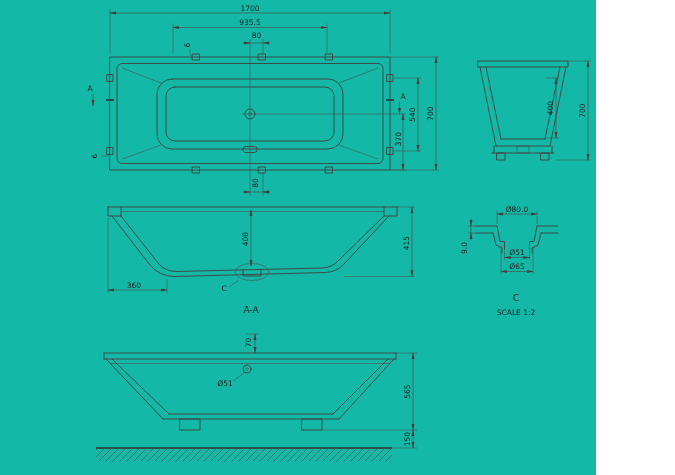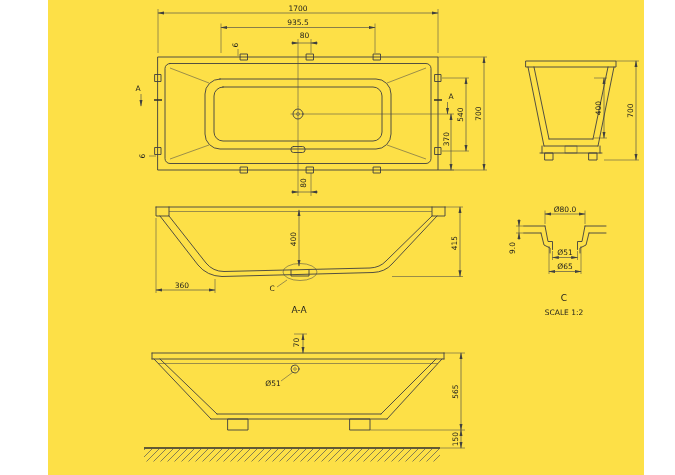--- a/index.html
+++ b/index.html
@@ -1,16 +1,16 @@
 <!DOCTYPE html>
 <html><head>
 <meta charset="utf-8">
 <style>
   html,body{margin:0;padding:0;background:#ffffff;}
-  .canvas{position:relative;width:596px;height:475px;background:#fde047;overflow:hidden;margin-left:48px;}
+  .canvas{position:relative;width:596px;height:475px;background:#14b8a6;overflow:hidden;}
   svg{display:block;}
   .ln{fill:none;stroke:#3f3f3f;stroke-width:0.9;stroke-linecap:round;stroke-linejoin:round;}
   .thin{fill:none;stroke:#4a4a4a;stroke-width:0.55;}
   .dim{fill:none;stroke:#4a4a4a;stroke-width:0.65;}
   .thk{fill:none;stroke:#2e2e2e;stroke-width:1.3;}
   .t{font-family:"DejaVu Sans",sans-serif;font-size:7.5px;fill:#1c1c1c;}
   .tc{text-anchor:middle;}
   .cap{font-size:9px;}
 </style>
 </head>

